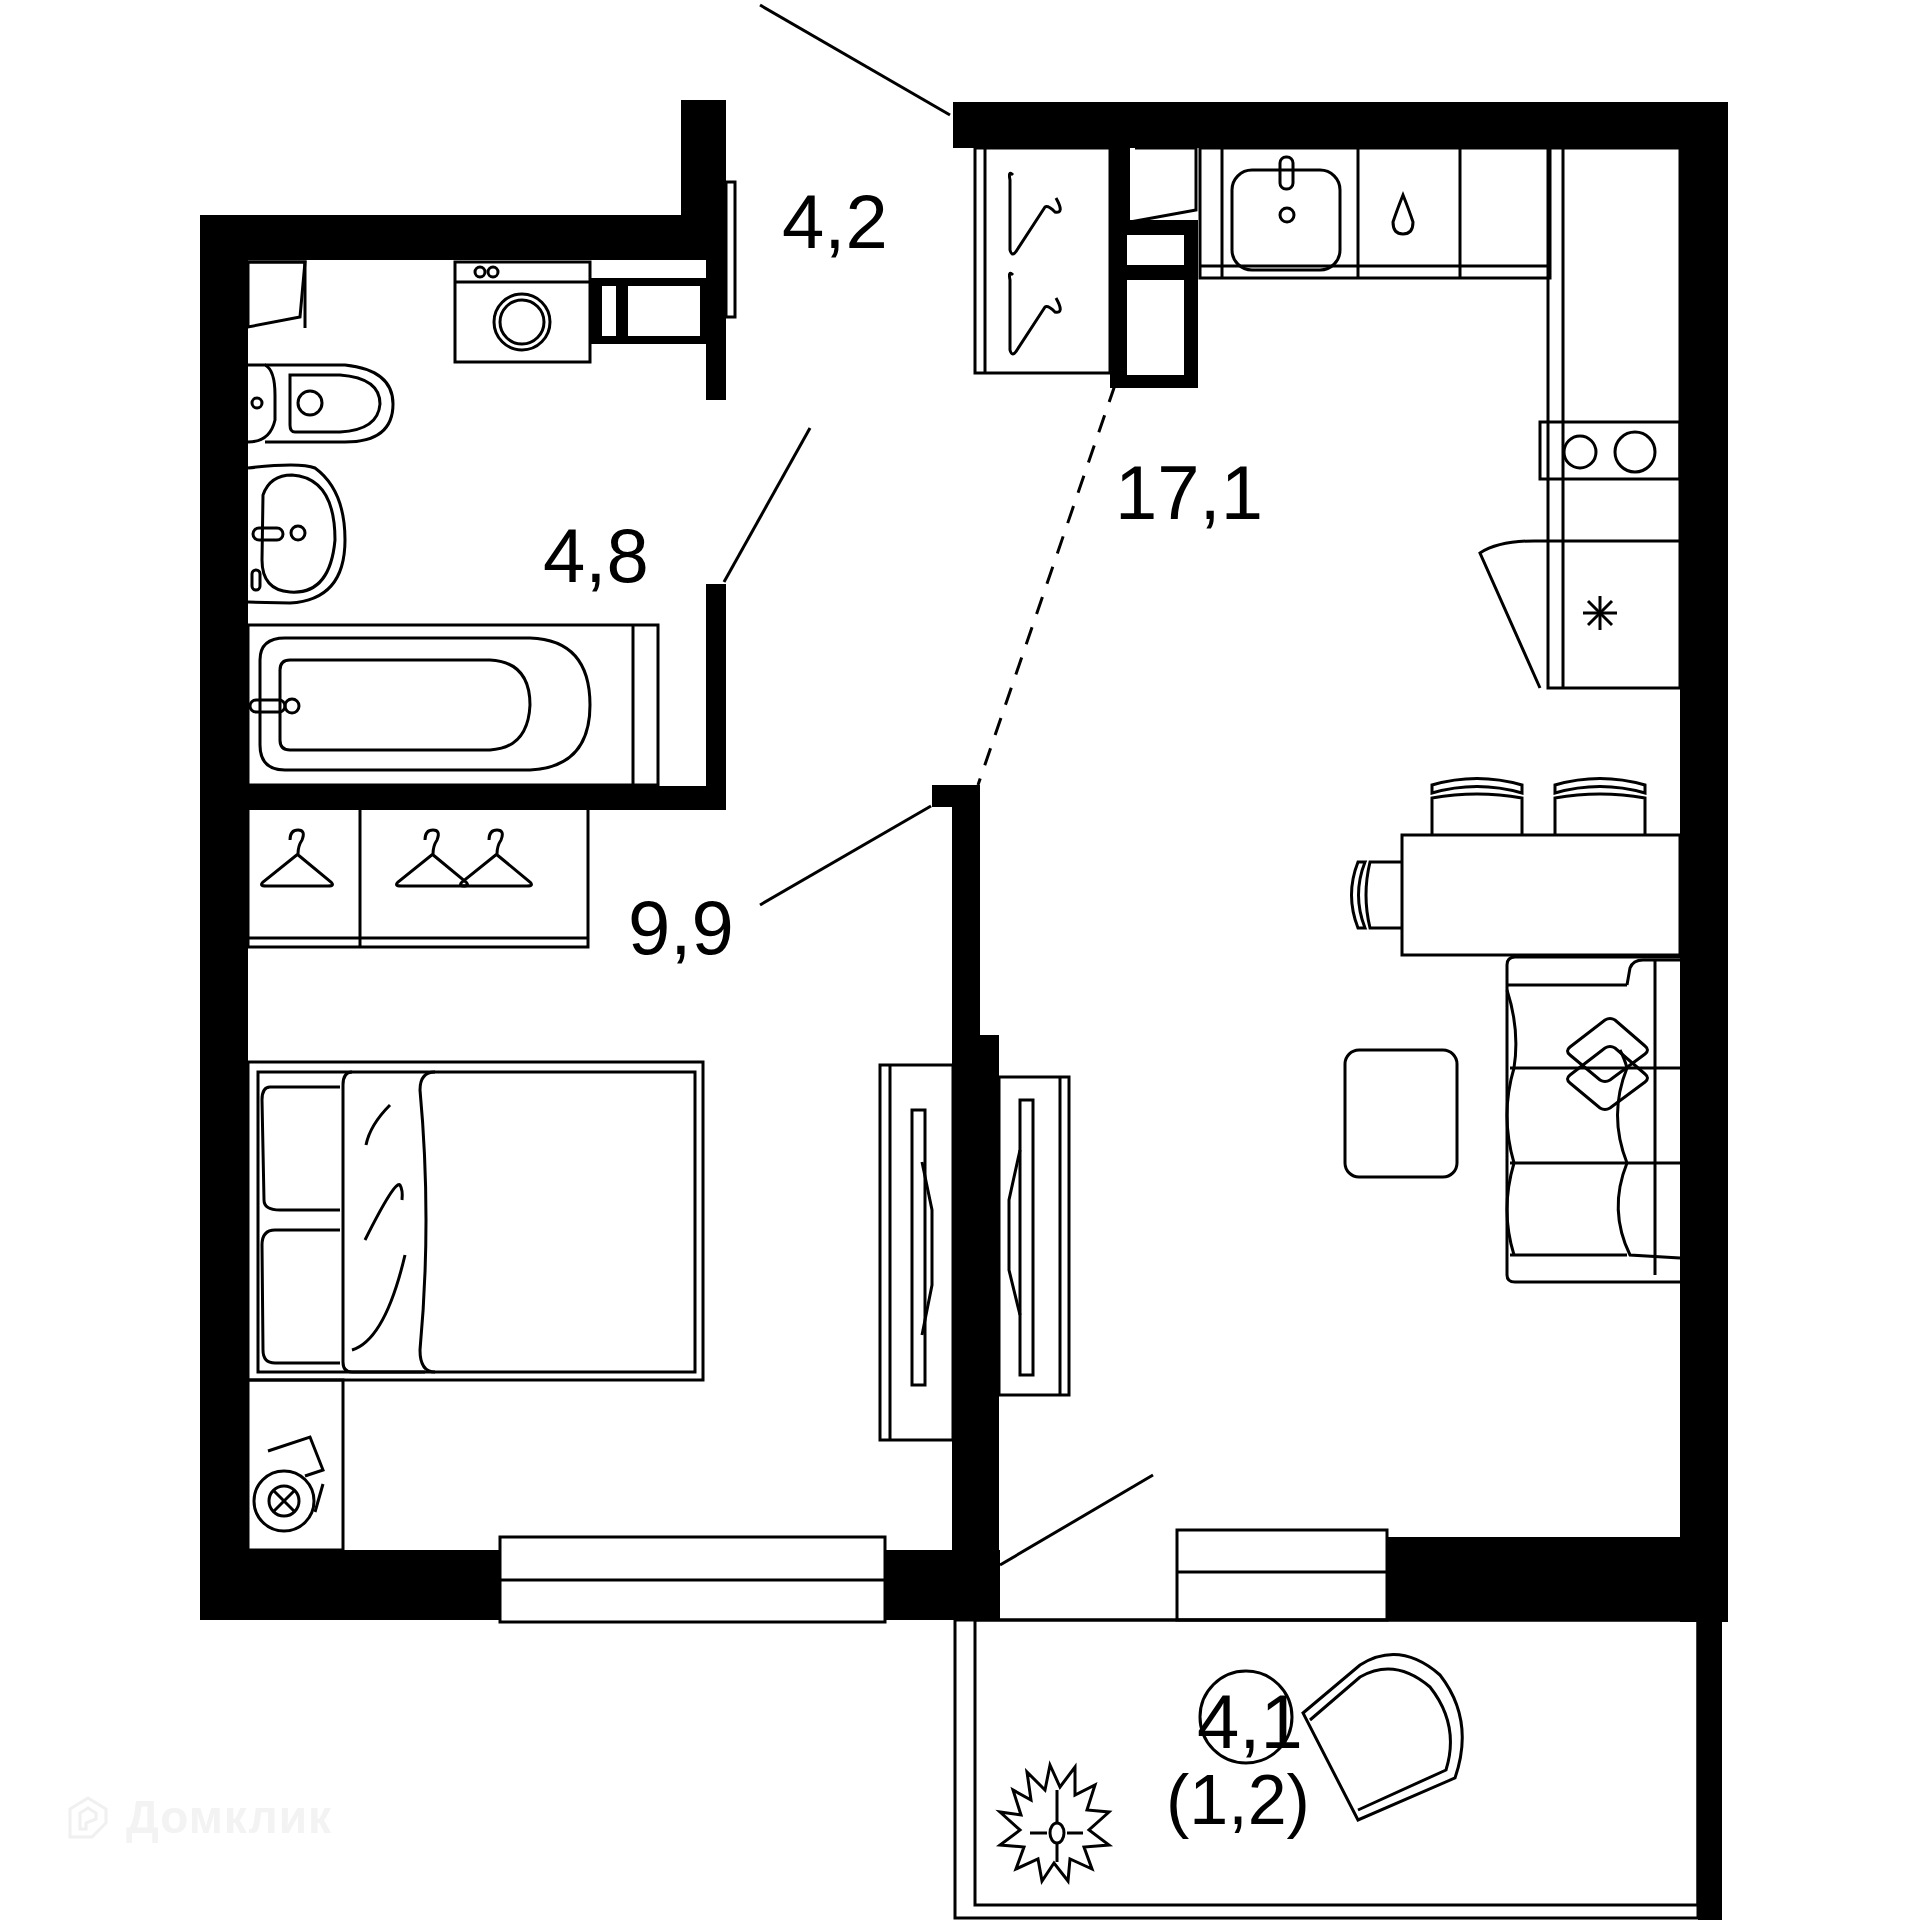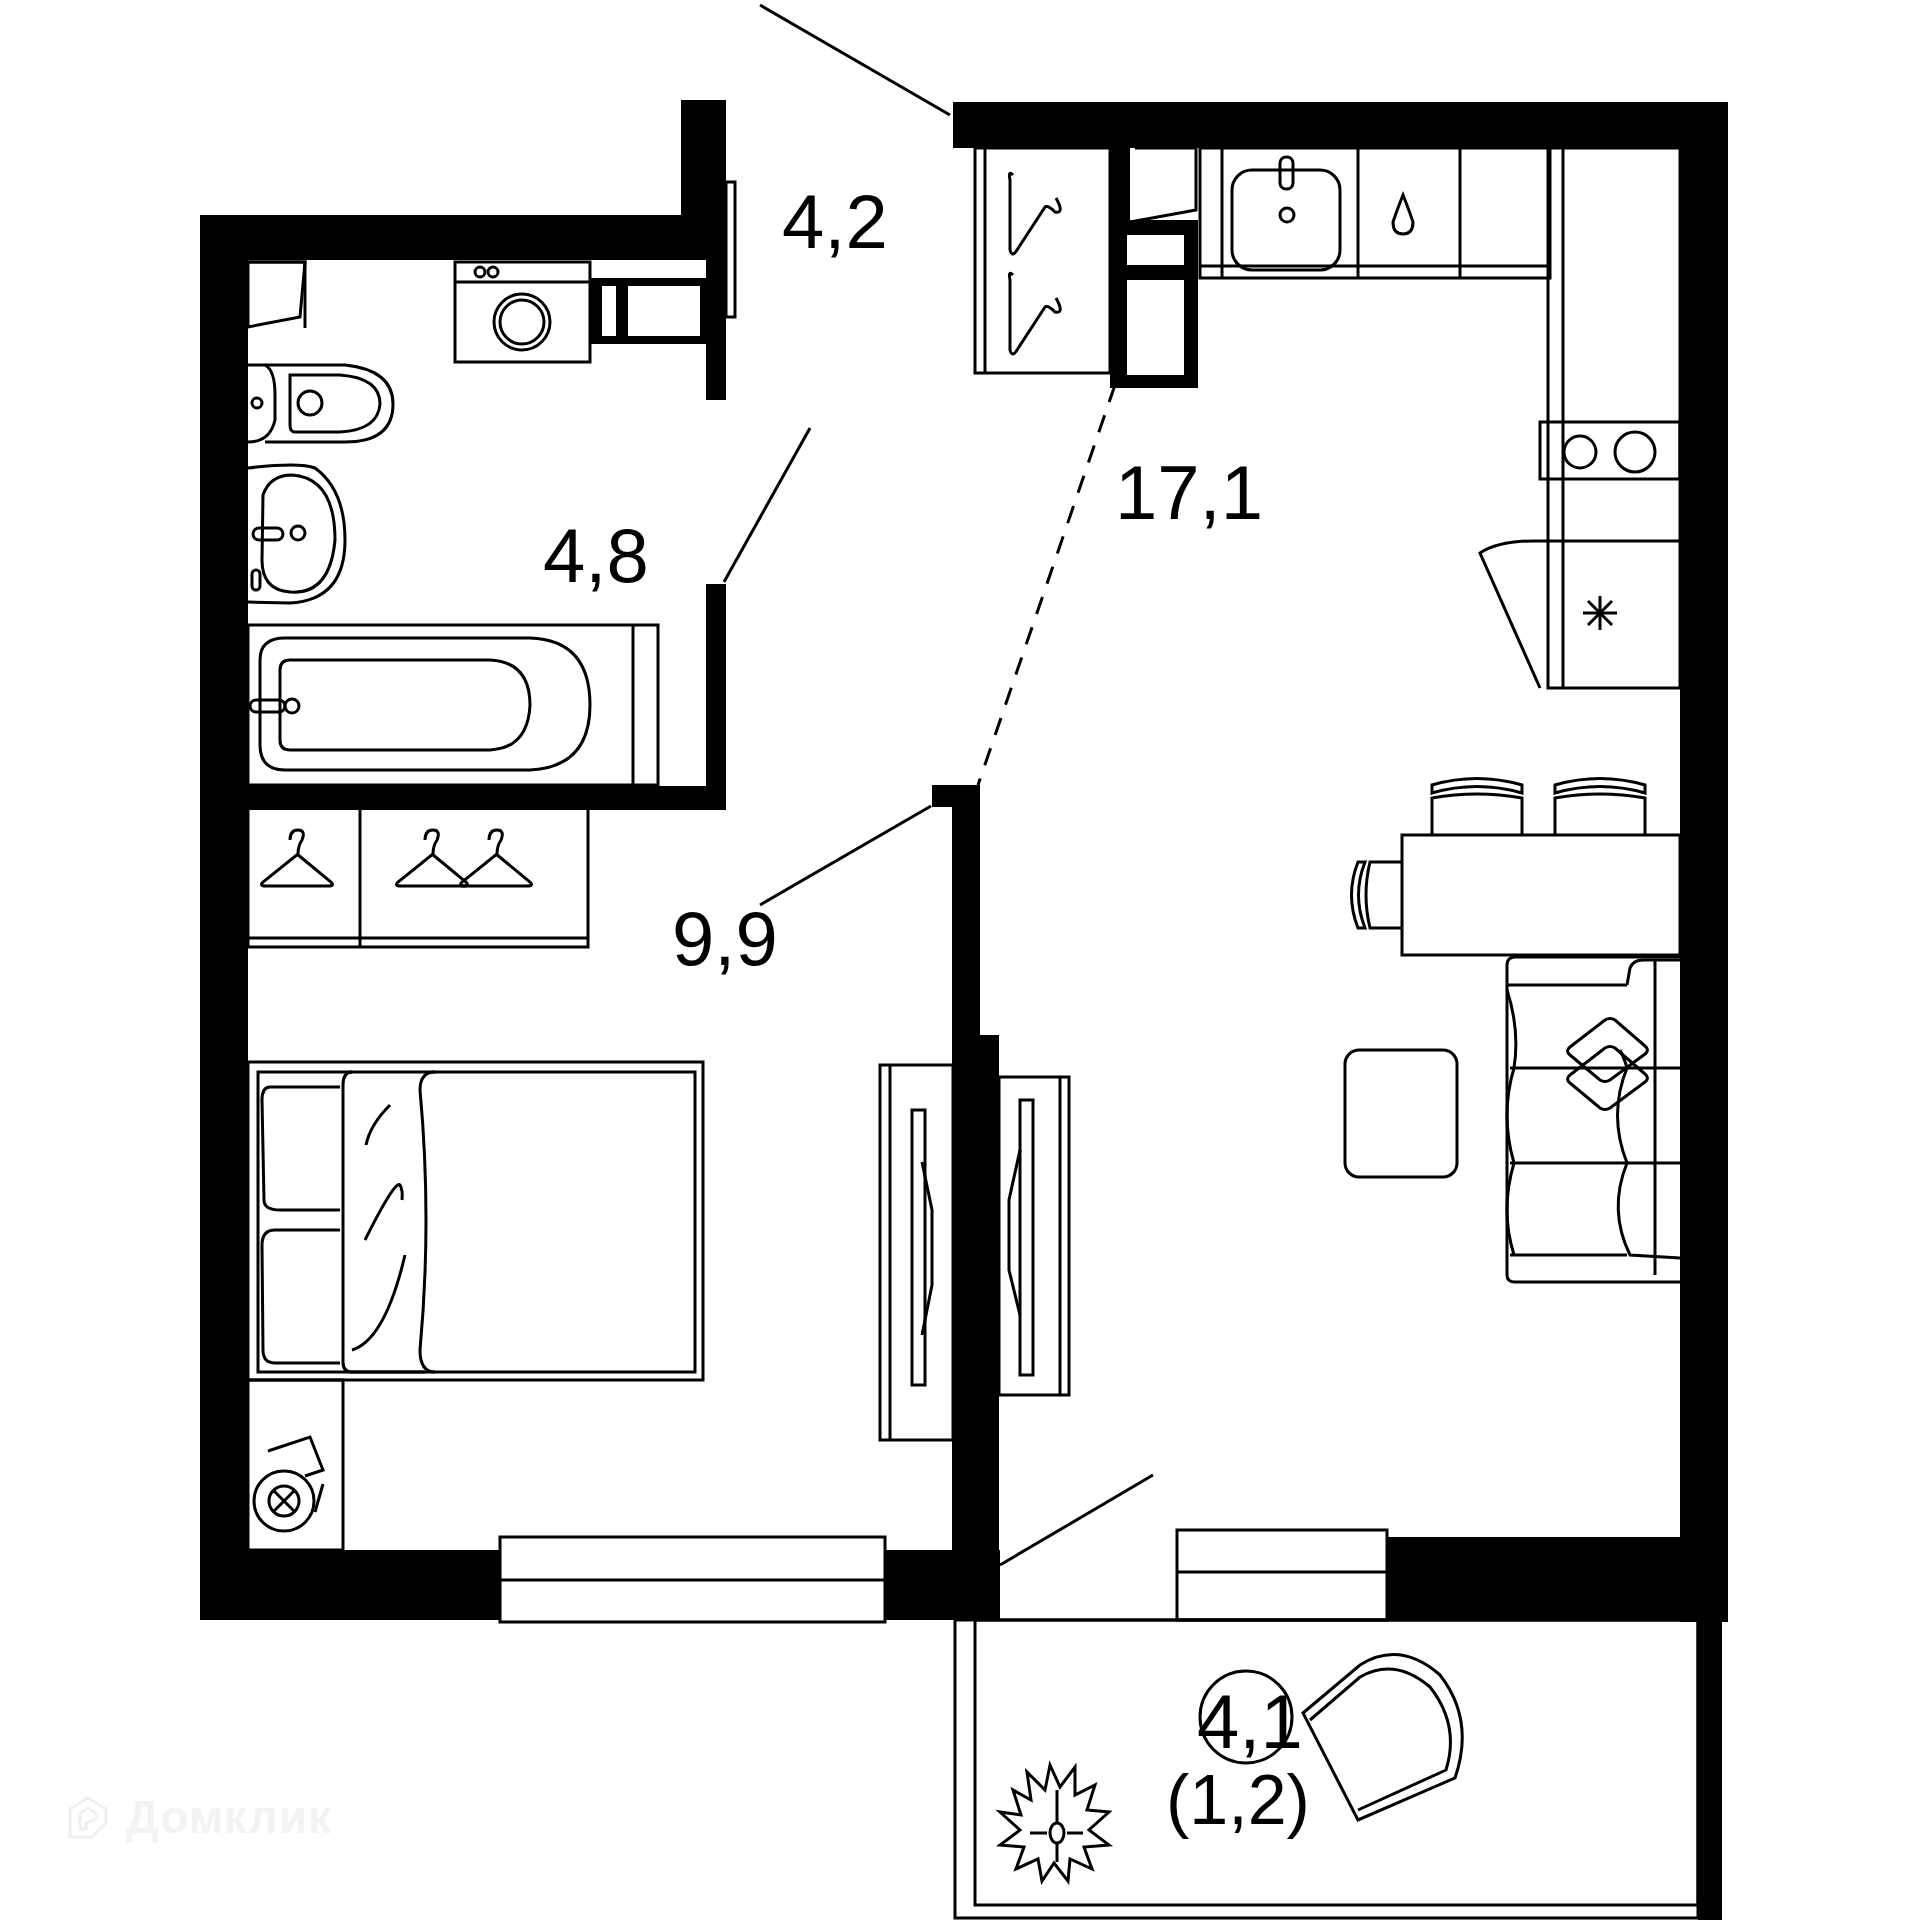--- a/index.html
+++ b/index.html
@@ -196,21 +196,21 @@
     <g>
       <path d="M1021 1815 l-8 -25 l18 10 l-4 -28 l18 18 l5 -25 l10 22 l15 -20 l0 28 l20 -10 l-8 25 l22 2 l-20 18 l20 15 l-25 2 l8 22 l-22 -10 l-2 22 l-14 -18 l-12 18 l-4 -22 l-22 10 l8 -22 l-24 -2 l20 -15 l-20 -18 Z"></path>
       <ellipse cx="1057" cy="1833" rx="7" ry="10"></ellipse>
       <path d="M1057 1823 L1057 1790 M1057 1843 L1057 1862 M1047 1833 L1030 1833 M1067 1833 L1083 1833"></path>
     </g>
   </g>
 </svg>
 
 <div class="label" style="left:782px; top:184px;">4,2</div>
 <div class="label" style="left:543px; top:518px;">4,8</div>
-<div class="label" style="left:672px; top:890px;margin-top:11px;">9,9</div>
+<div class="label" style="left:628px; top:890px;">9,9</div>
 <div class="label" style="left:1115px; top:455px;text-align:right;">17,1</div>
 <div class="label" style="left:1197px; top:1684px;">4,1</div>
 <div class="label" style="left:1166px; top:1765px; font-size:70px;">(1,2)</div>
 
 <div class="watermark">
   <svg class="wm-icon" viewBox="0 0 48 48">
     <path d="M6 16 L24 5 L42 16 L42 30 L28 44 L6 44 Z M16 20 L16 36 L22 36 L22 30 L32 26 L32 20 L24 15 Z" fill="none" stroke="#f0f0f0" stroke-width="3"></path>
   </svg>
   <span>Домклик</span>
 </div>

